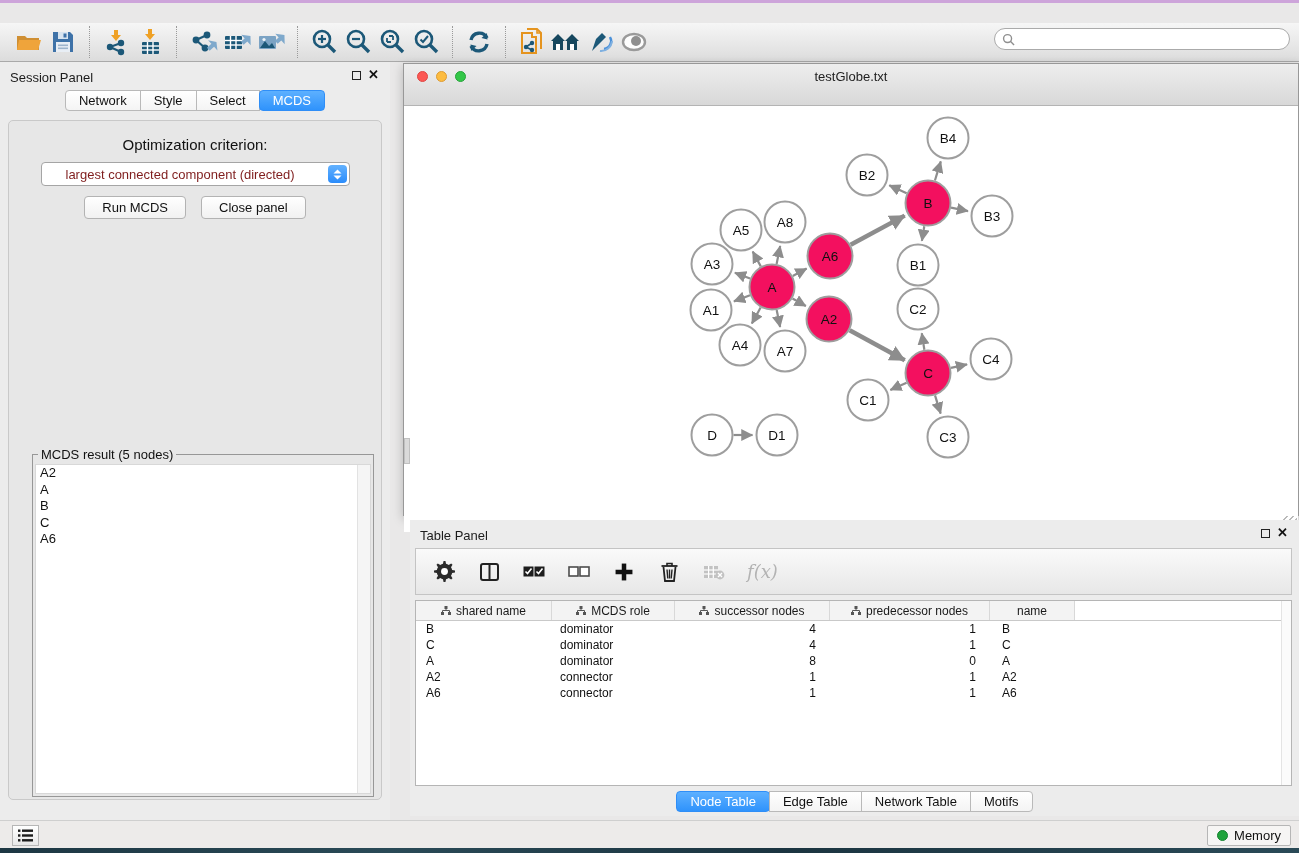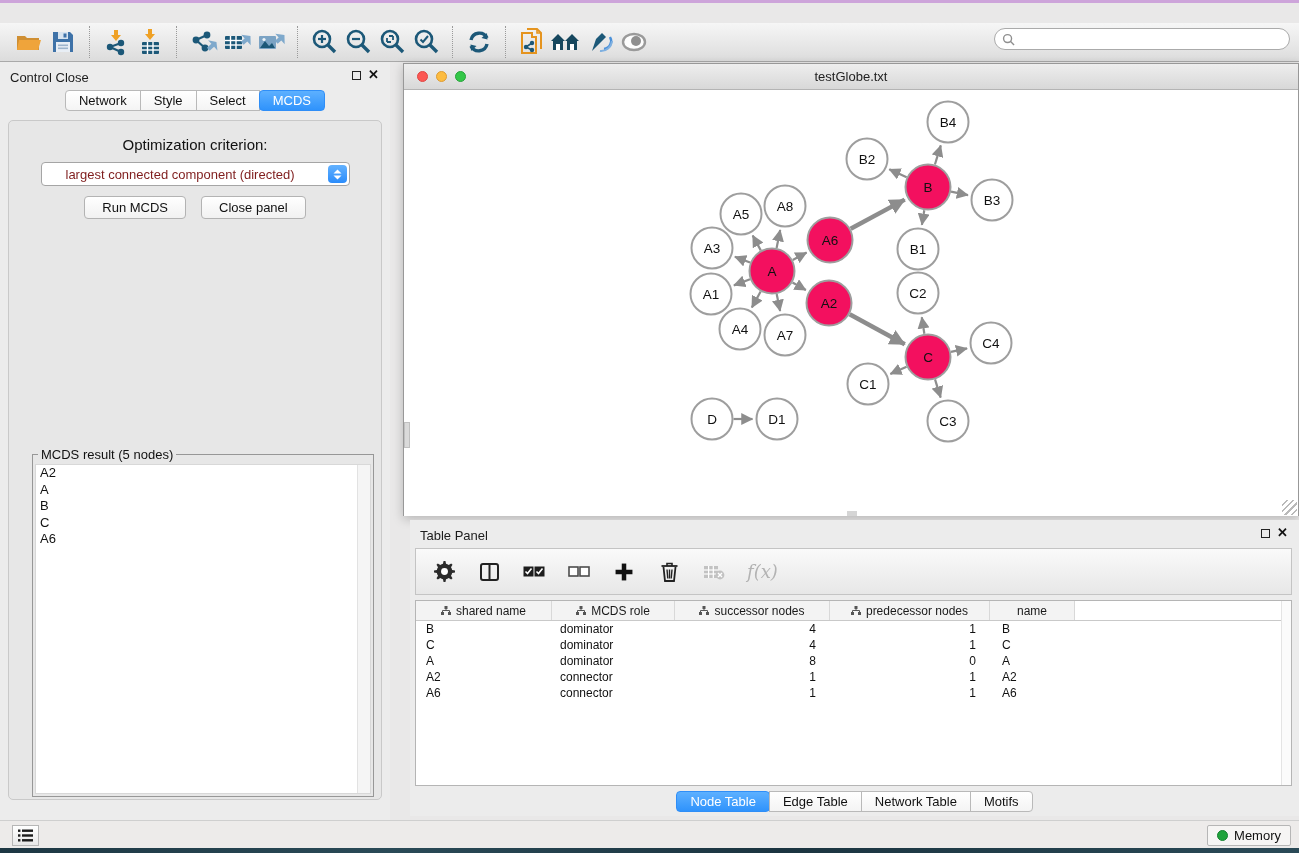--- a/index.html
+++ b/index.html
@@ -57,21 +57,21 @@
     border:1px solid #979797;margin-left:17px; }
   .mcds-legend { position:absolute; top:-8px; left:5px; background:#e7e7e7; padding:0 3px; font-size:13px; color:#111; }
   .mcds-listbox { position:absolute; left:2px; right:2px; top:9px; bottom:2px; background:#fff;
     border:1px solid #d8d8d8; overflow:hidden; }
   .mcds-scroll { position:absolute; right:0; top:0; bottom:0; width:13px; background:#f5f5f5; border-left:1px solid #e2e2e2; }
   .mcds-item { font-size:13px; color:#111; padding-left:4px; line-height:16.5px; }
 
   
   .net-window { position:absolute; left:403px; top:63px; width:896px; height:453px;
     border:1px solid #989898; background:#fff; box-shadow:0 3px 10px rgba(0,0,0,0.22); }
-  .net-titlebar { position:relative; height:26px; background:linear-gradient(#eeeeee,#d8d8d8);
+  .net-titlebar { position:relative; height:42px; background:linear-gradient(#eeeeee,#d8d8d8);
     border-bottom:1px solid #b4b4b4; }
   .net-tl { position:absolute; top:7px; width:11px; height:11px; border-radius:50%; }
   .net-tl.red    { left:13px; background:#fc5753; border:1px solid #df4744; }
   .net-tl.yellow { left:32px; background:#fdbc40; border:1px solid #de9c33; }
   .net-tl.green  { left:51px; background:#33c748; border:1px solid #26a33a; }
   .net-title { position:absolute; left:0; right:0; top:5px; text-align:center; font-size:13px; color:#222; }
   .net-canvas { position:relative; width:894px; height:426px; background:#fff; }
   .mini-scroll-left { position:absolute; left:0; top:332px; width:6px; height:26px; background:#dadada; border:1px solid #c0c0c0; }
   .mini-scroll-bottom { position:absolute; left:443px; bottom:0; width:10px; height:5px; background:#d5d5d5; }
   .resize-grip { position:absolute; right:1px; bottom:1px; width:15px; height:15px;
@@ -262,21 +262,21 @@
       <svg width="13" height="13" viewBox="0 0 14 14">
         <circle cx="6" cy="6" r="4.3" fill="none" stroke="#8f8f8f" stroke-width="1.5"></circle>
         <line x1="9" y1="9" x2="13" y2="13" stroke="#8f8f8f" stroke-width="1.5"></line>
       </svg>
       <input type="text" placeholder="" style="">
     </div>
   </div>
 
   <div class="control-panel">
     <div class="panel-head">
-      <span class="panel-title">Control Close</span>
+      <span class="panel-title">Session Panel</span>
       <span class="float-ico cp-float"></span>
       <span class="close-ico cp-close">✕</span>
     </div>
     <div class="seg-row" id="cp-tabs">
         <div class="seg">Network</div>
         <div class="seg">Style</div>
         <div class="seg">Select</div>
         <div class="seg active">MCDS</div>
       </div>
     <div class="cp-inner">

